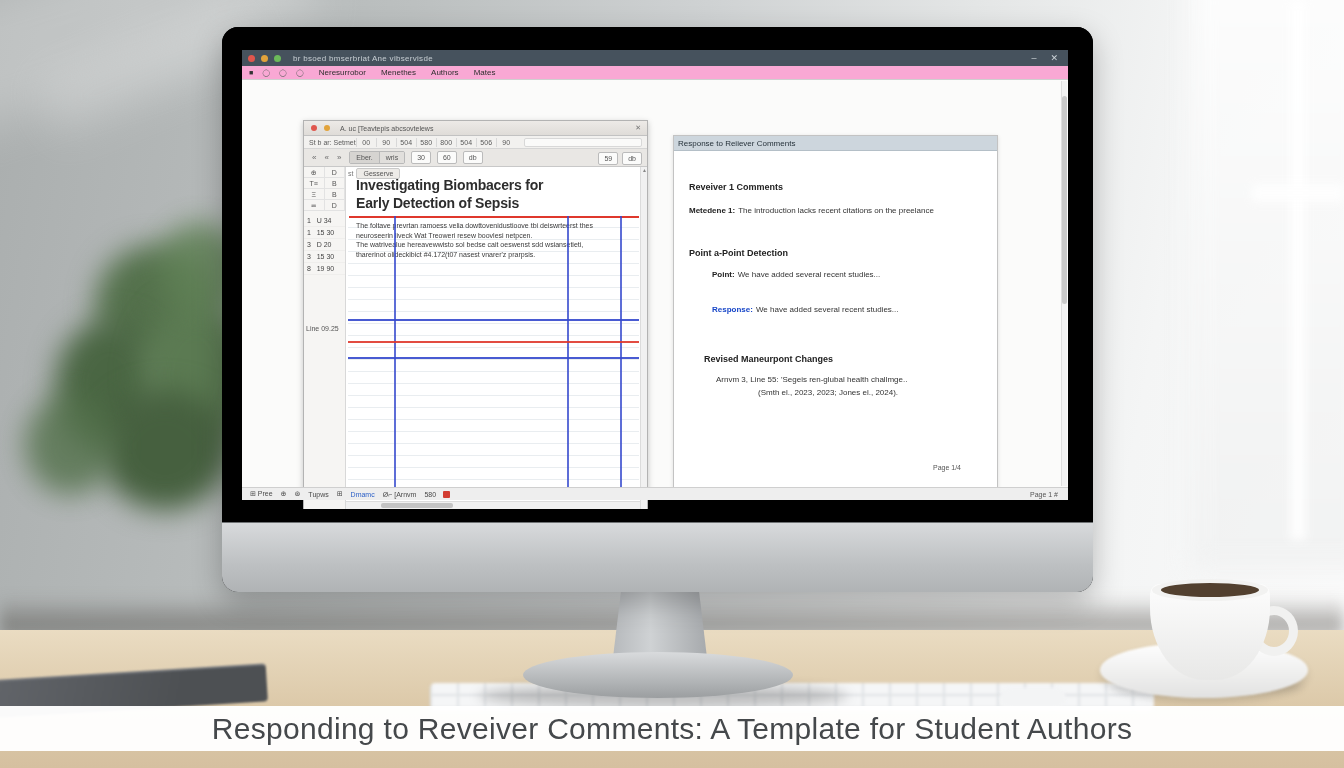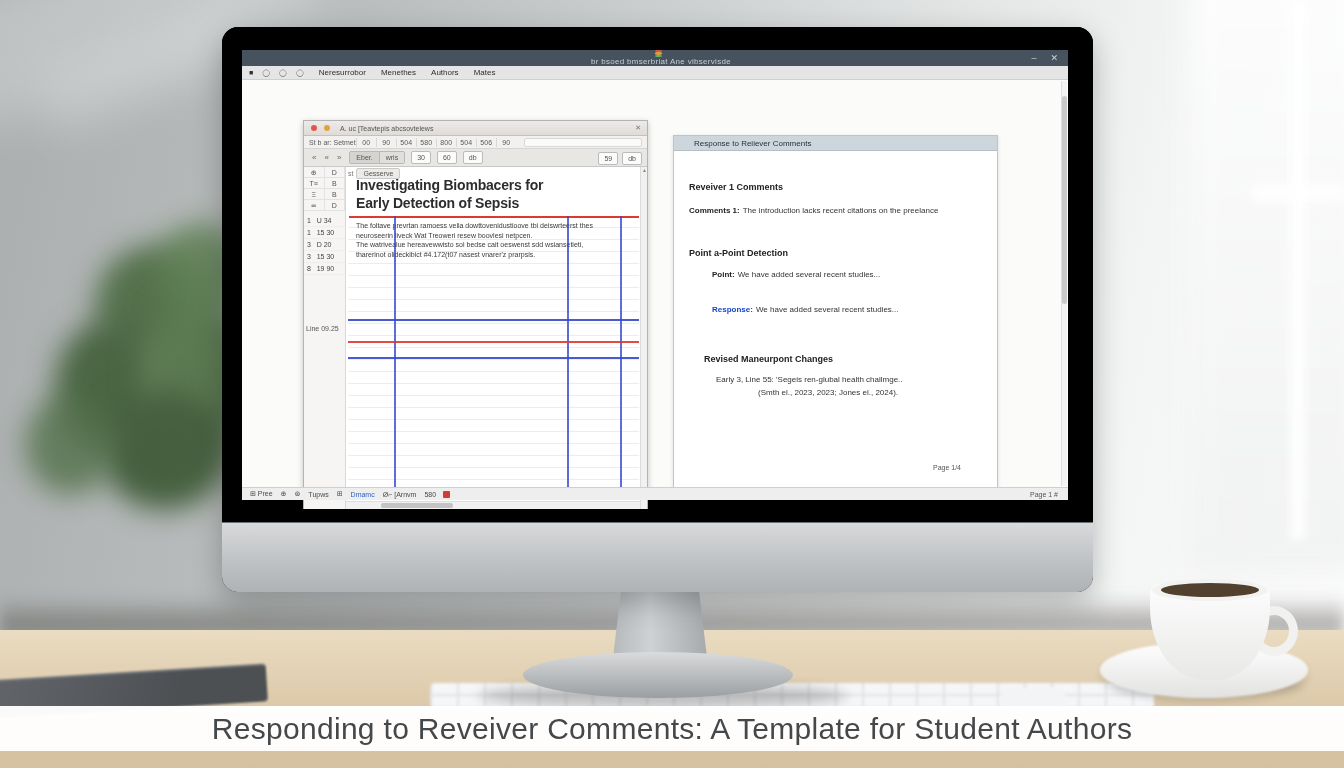--- a/index.html
+++ b/index.html
@@ -69,21 +69,21 @@
   .chin{position:absolute;left:0;bottom:0;width:100%;height:70px;
         background:linear-gradient(#d8dadc,#bdc0c2 60%,#b0b3b5);border-top:1px solid #6f7274;}
   .display{position:absolute;left:0;top:0;width:100%;height:495px;background:#000;}
 
   
   .ui{position:absolute;left:20px;top:21px;width:826px;height:452px;font-size:8px;color:#333;}
   .titlebar{position:absolute;left:0;top:2px;width:100%;height:16px;display:flex;align-items:center;}
   .dot{width:7px;height:7px;border-radius:50%;margin-left:6px;}
   .tb-title{margin-left:12px;color:#c7ced3;font-size:8px;letter-spacing:.3px;}
   .tb-controls{position:absolute;right:10px;top:0;height:16px;display:flex;gap:14px;align-items:center;color:#ccd3d8;font-size:9px;}
-  .menubar{position:absolute;left:0;top:18px;width:100%;height:14px;background:#e5e5e5;
+  .menubar{position:absolute;left:0;top:18px;width:100%;height:14px;background:#f9a8d4;
            border-bottom:1px solid #cfcfcf;display:flex;align-items:center;color:#2e2e2e;}
   .menubar .appglyph{margin-left:7px;font-size:7px;color:#333;}
   .menubar .mcirc{margin-left:9px;font-size:7px;color:#666;}
   .menubar .mitem{margin-left:15px;font-size:8px;color:#2e2e2e;}
   .workspace{position:absolute;left:0;top:32px;width:100%;height:408px;background:#fbfbfa;}
   .ws-scroll{position:absolute;right:1px;top:1px;width:6px;height:405px;background:#f2f2f2;border-left:1px solid #dedede;}
   .ws-thumb{position:absolute;left:0;top:15px;width:5px;height:208px;background:#c9c9c9;border-radius:3px;}
   .statusbar{position:absolute;left:0;bottom:0;width:100%;height:13px;background:#eeeeee;border-top:1px solid #cfcfcf;
              display:flex;align-items:center;font-size:7px;color:#4a4a4a;}
   .statusbar .sitem{margin-left:8px;white-space:pre;}
@@ -137,21 +137,21 @@
               font-size:5px;color:#888;text-align:center;}
   .ed-vscroll .up{position:absolute;top:0;left:1px;} .ed-vscroll .dn{position:absolute;bottom:10px;left:1px;}
   .ed-hscroll{position:absolute;left:0;right:7px;bottom:0;height:8px;background:#f1f1f1;border-top:1px solid #dcdcdc;}
   .ed-hthumb{position:absolute;left:35px;top:1px;width:72px;height:5px;background:#c4c4c4;border-radius:2px;}
 
   
   .rpanel{position:absolute;left:431px;top:55px;width:325px;height:362px;background:#ffffff;
           border:1px solid #c3c3c3;box-shadow:0 1px 4px rgba(0,0,0,.12);}
   .rp-header{position:absolute;left:0;top:0;width:100%;height:15px;border-bottom:1px solid #b4bfc7;
              display:flex;align-items:center;}
-  .rp-header span{margin-left:20px;font-size:8px;color:#26323a;}
+  .rp-header span{margin-left:4px;font-size:8px;color:#26323a;}
   .rp-h{position:absolute;font-weight:700;font-size:9px;color:#222;}
   .rp-line{position:absolute;font-size:8px;color:#333;white-space:nowrap;}
   .rp-line .b{font-weight:700;color:#222;margin-right:3px;}
   .rp-page{position:absolute;right:36px;top:328px;font-size:7px;color:#555;}
 </style>
 </head>
 <body>
 
 <div class="stage">
 
@@ -183,21 +183,21 @@
 
   <div class="stand-neck"></div>
   <div class="base-shadow"></div>
   <div class="stand-base"></div>
 
   <div class="imac">
     <div class="display">
 
       <div class="ui">
 
-        <div class="titlebar" style="background-color: rgb(70, 82, 93); flex-direction: column;">
+        <div class="titlebar" style="background-color: rgb(70, 82, 93);">
           <div class="dot" style="background-color: rgb(224, 86, 77);"></div>
           <div class="dot" style="background-color: rgb(226, 163, 59);"></div>
           <div class="dot" style="background-color: rgb(108, 186, 90);"></div>
           <span class="tb-title">br bsoed bmserbriat Ane vibservisde</span>
           <div class="tb-controls">
             <span>–</span>
             <span>✕</span>
           </div>
         </div>
 
@@ -313,31 +313,31 @@
               </div>
             </div>
           </div>
 
           <div class="rpanel">
             <div class="rp-header" style="background-color: rgb(205, 214, 221);">
               <span>Response to Reiiever Comments</span>
             </div>
             <div class="rp-h" style="left:15px;top:46px;">Reveiver 1 Comments</div>
             <div class="rp-line" style="left:15px;top:70px;">
-              <span class="b">Comments 1:</span><span>The introduction lacks recent citations on the preelance</span>
+              <span class="b">Metedene 1:</span><span>The introduction lacks recent citations on the preelance</span>
             </div>
             <div class="rp-h" style="left:15px;top:112px;">Point a-Point Detection</div>
             <div class="rp-line" style="left:38px;top:134px;">
               <span class="b">Point:</span><span>We have added several recent studies...</span>
             </div>
             <div class="rp-line" style="left:38px;top:169px;">
               <span class="b" style="color: rgb(23, 70, 200);">Response:</span><span>We have added several recent studies...</span>
             </div>
             <div class="rp-h" style="left:30px;top:218px;">Revised Maneurpont Changes</div>
-            <div class="rp-line" style="left:42px;top:239px;">Early 3, Line 55: 'Segeis ren-glubal health challmge..</div>
+            <div class="rp-line" style="left:42px;top:239px;">Arnvm 3, Line 55: 'Segeis ren-glubal health challmge..</div>
             <div class="rp-line" style="left:84px;top:252px;">(Smth el., 2023, 2023; Jones el., 2024).</div>
             <div class="rp-page">Page 1/4</div>
           </div>
 
           <div class="ws-scroll">
             <div class="ws-thumb"></div>
           </div>
         </div>
 
         <div class="statusbar">

